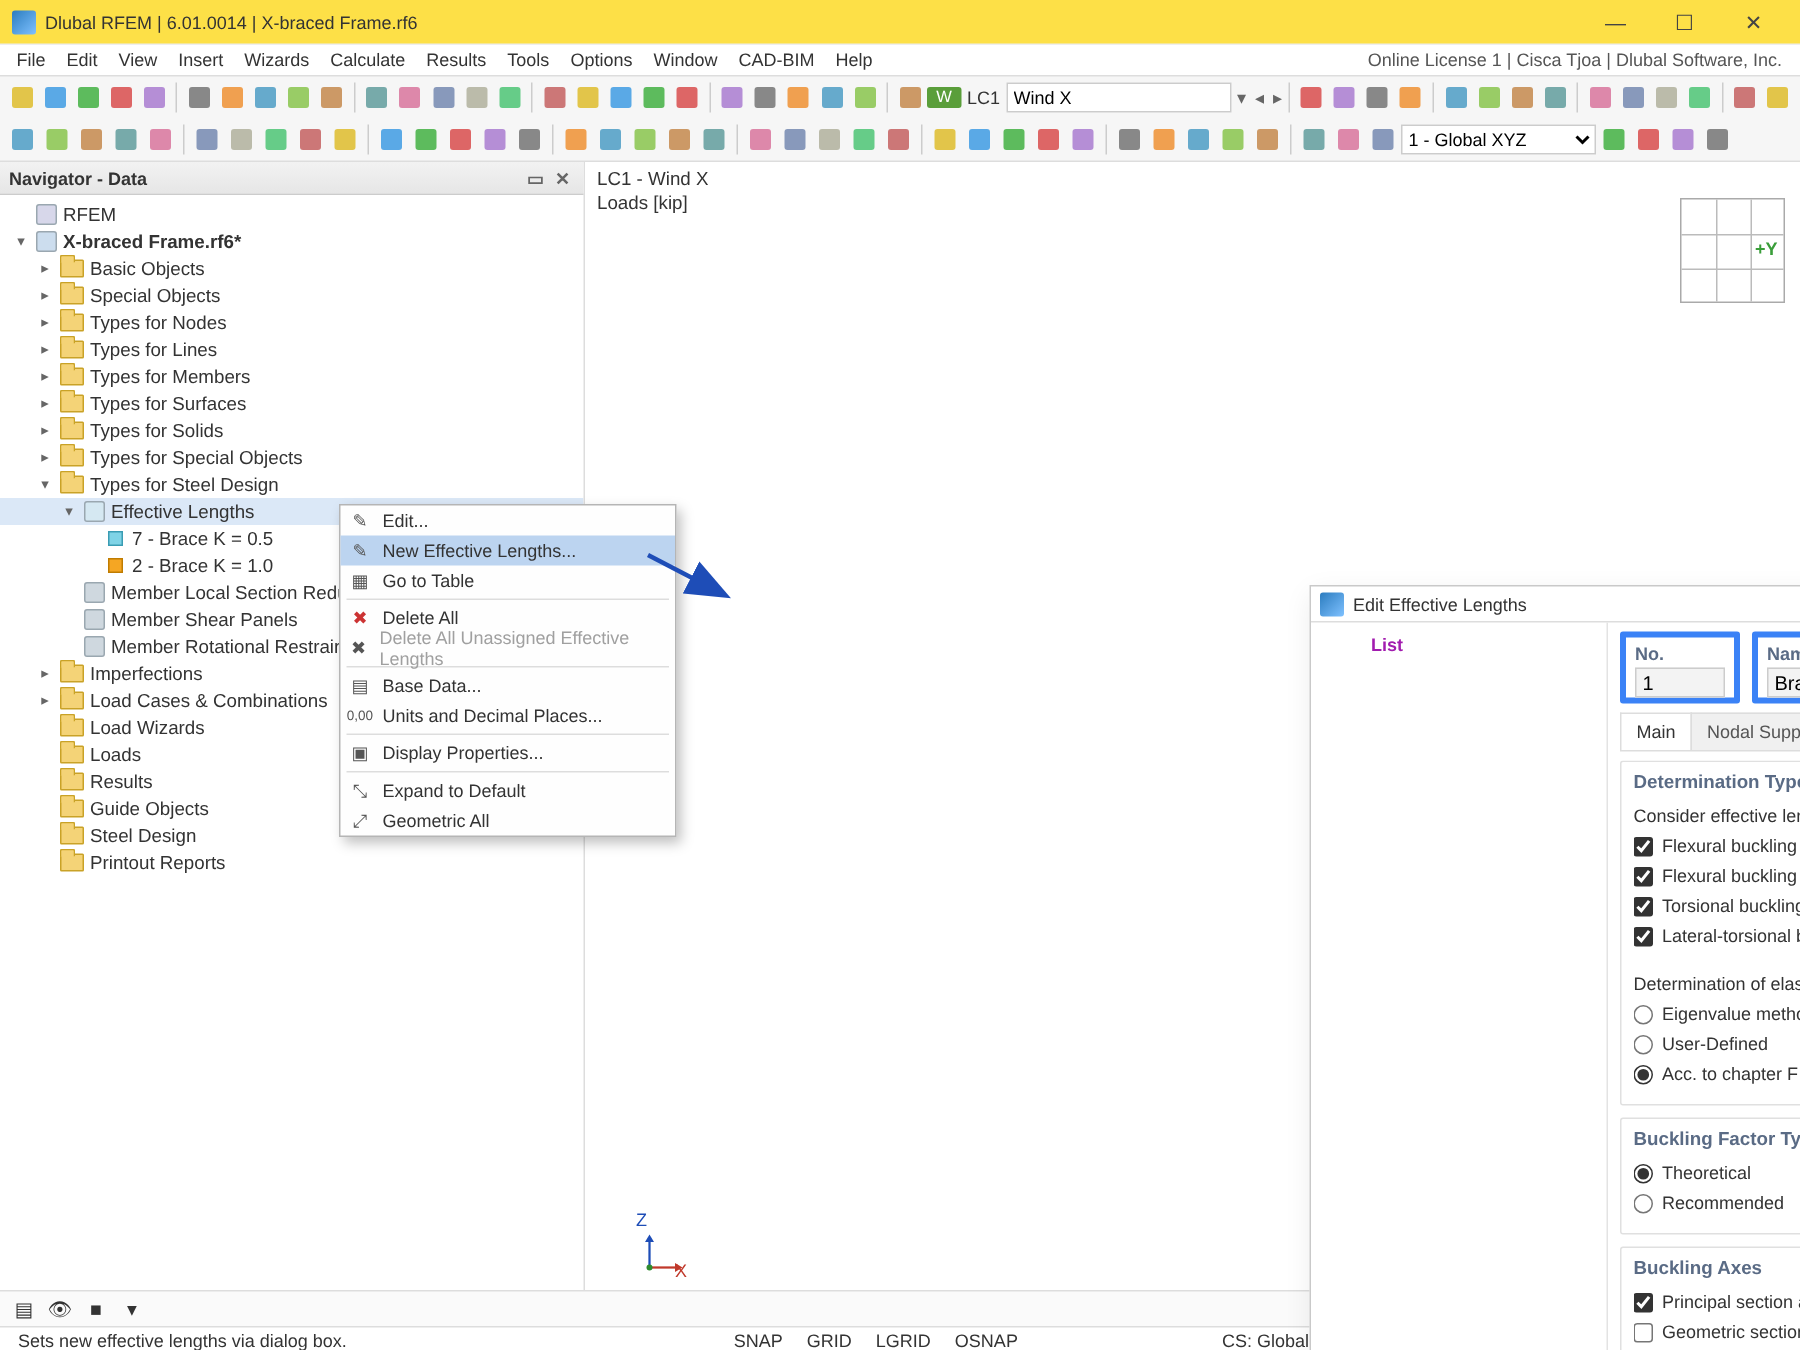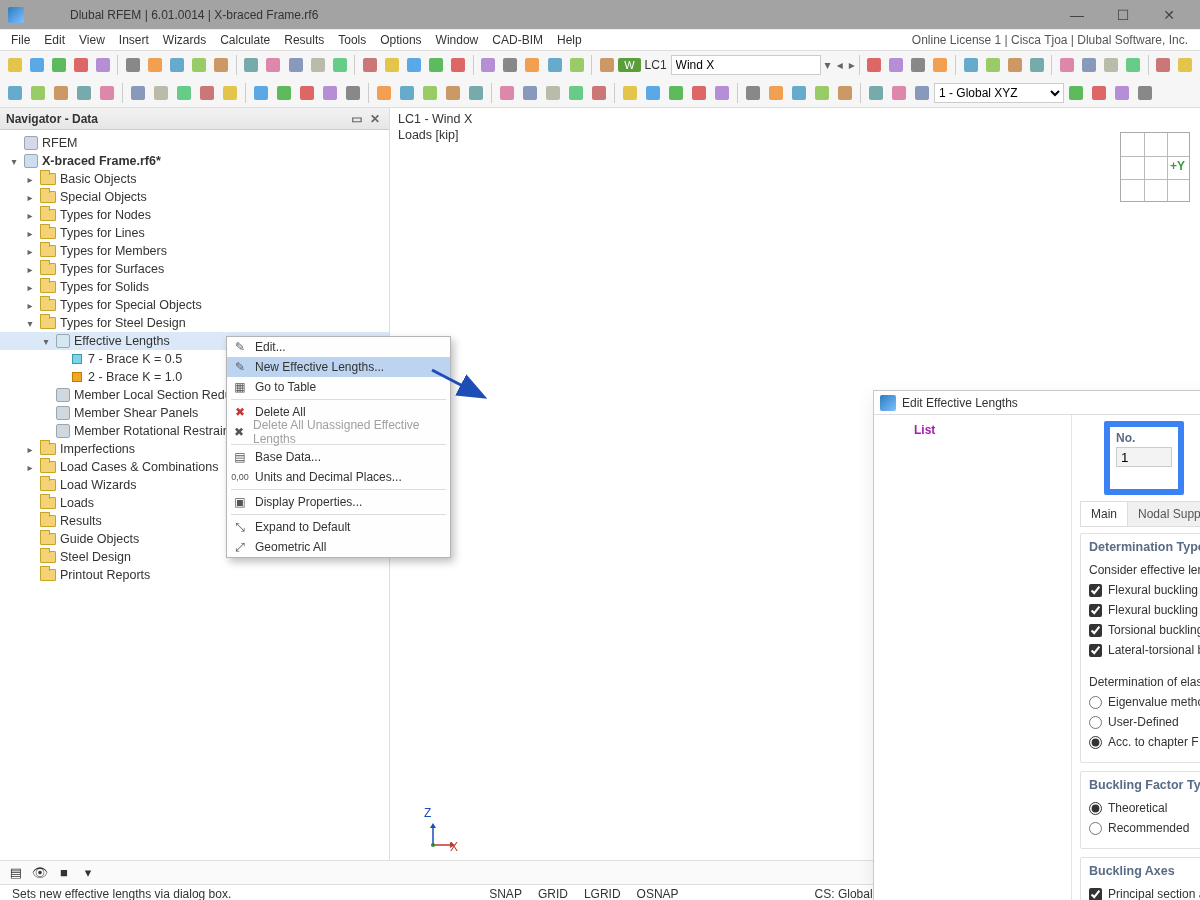--- a/index.html
+++ b/index.html
@@ -1,17 +1,17 @@
 <!DOCTYPE html>
 <html><head>
 <meta charset="utf-8">
 <style>
   * { box-sizing: border-box; margin: 0; padding: 0; }
   html, body { width: 1200px; height: 900px; overflow: hidden; font-family: "Segoe UI", Tahoma, sans-serif; font-size: 12px; background: #fff; color: #333; }
-  .titlebar { height: 30px; display: flex; align-items: center; padding: 0 8px; background: #a3a3a3; border-bottom: 1px solid #eee; gap: 40px; }
+  .titlebar { height: 30px; display: flex; align-items: center; padding: 0 8px; background: #fde047; border-bottom: 1px solid #eee; }
   .titlebar .app-icon { width: 16px; height: 16px; background: linear-gradient(135deg,#2b7cbf,#7fc1ff); border-radius:2px; margin-right:6px; position:relative;}
   .titlebar .title { flex: 1; }
   .titlebar .win-ctrl { display:flex; gap:0; }
   .titlebar .win-ctrl div { width:46px; height:30px; display:flex; align-items:center; justify-content:center; font-size:14px; color:#444;}
 
   .menubar { height: 20px; display: flex; align-items: center; padding: 0 4px; font-size:12px; }
   .menubar .menus { display:flex; gap: 0; }
   .menubar .menus span { padding: 2px 7px; }
   .menubar .right { margin-left:auto; color:#555; padding-right:8px;}
 
@@ -64,21 +64,21 @@
   .dlg { position:absolute; left:483px; top:282px; width:707px; height:560px; background:#fff; border:1px solid #c9c9c9; box-shadow:0 6px 18px rgba(0,0,0,0.08);}
   .dlg-title { height:24px; display:flex; align-items:center; gap:6px; padding:0 6px; border-bottom:1px solid #ddd;}
   .dlg-title .ic { width:16px; height:16px; background:linear-gradient(135deg,#2b7cbf,#7fc1ff); border-radius:2px;}
   .dlg-body { display:flex; height:calc(100% - 24px);}
   .dlg-list { width:198px; border-right:1px solid #e3e3e3; padding:6px;}
   .dlg-list-h { color:#a21caf; font-weight:600; padding:2px 4px 6px;margin-left:30px;}
   .dlg-list-item { display:flex; align-items:center; gap:6px; height:18px; padding:0 2px;}
   .dlg-list-item.sel { background:#c9e0fb;}
   .dlg-right { flex:1; padding:6px 8px; display:flex; flex-direction:column; gap:6px;}
   .dlg-top { display:flex; gap:8px;}
-  .field-box { border:6px solid #3b82f6; border-radius:2px; padding:4px 6px 22px;margin-left:24px;}
+  .field-box { border:4px solid #3b82f6; border-radius:2px; padding:4px 6px 0;}
   .field-box .lbl { color:#5a6b85; font-weight:600; font-size:12px;}
   .field-box input[type=text] { width:100%; border:1px solid #ccc; height:20px; padding:0 4px; margin-top:2px; background:#f3f3f3;}
   .tabs { display:flex; border-bottom:1px solid #ddd;}
   .tab { padding:5px 10px; background:#f0f0f0; border:1px solid #ddd; border-bottom:none; margin-right:-1px; color:#555;}
   .tab.active { background:#fff; color:#333;}
   .panels { display:flex; gap:8px; flex:1; overflow:hidden;}
   .col { flex:1; display:flex; flex-direction:column; gap:8px; overflow:hidden;}
   .group { border:1px solid #e0e0e0; border-radius:2px; padding:6px 8px 10px;}
   .group h4 { color:#5a6b85; font-weight:600; font-size:12.5px; margin-bottom:6px;}
   .opt { display:flex; align-items:center; gap:6px; height:20px;}

